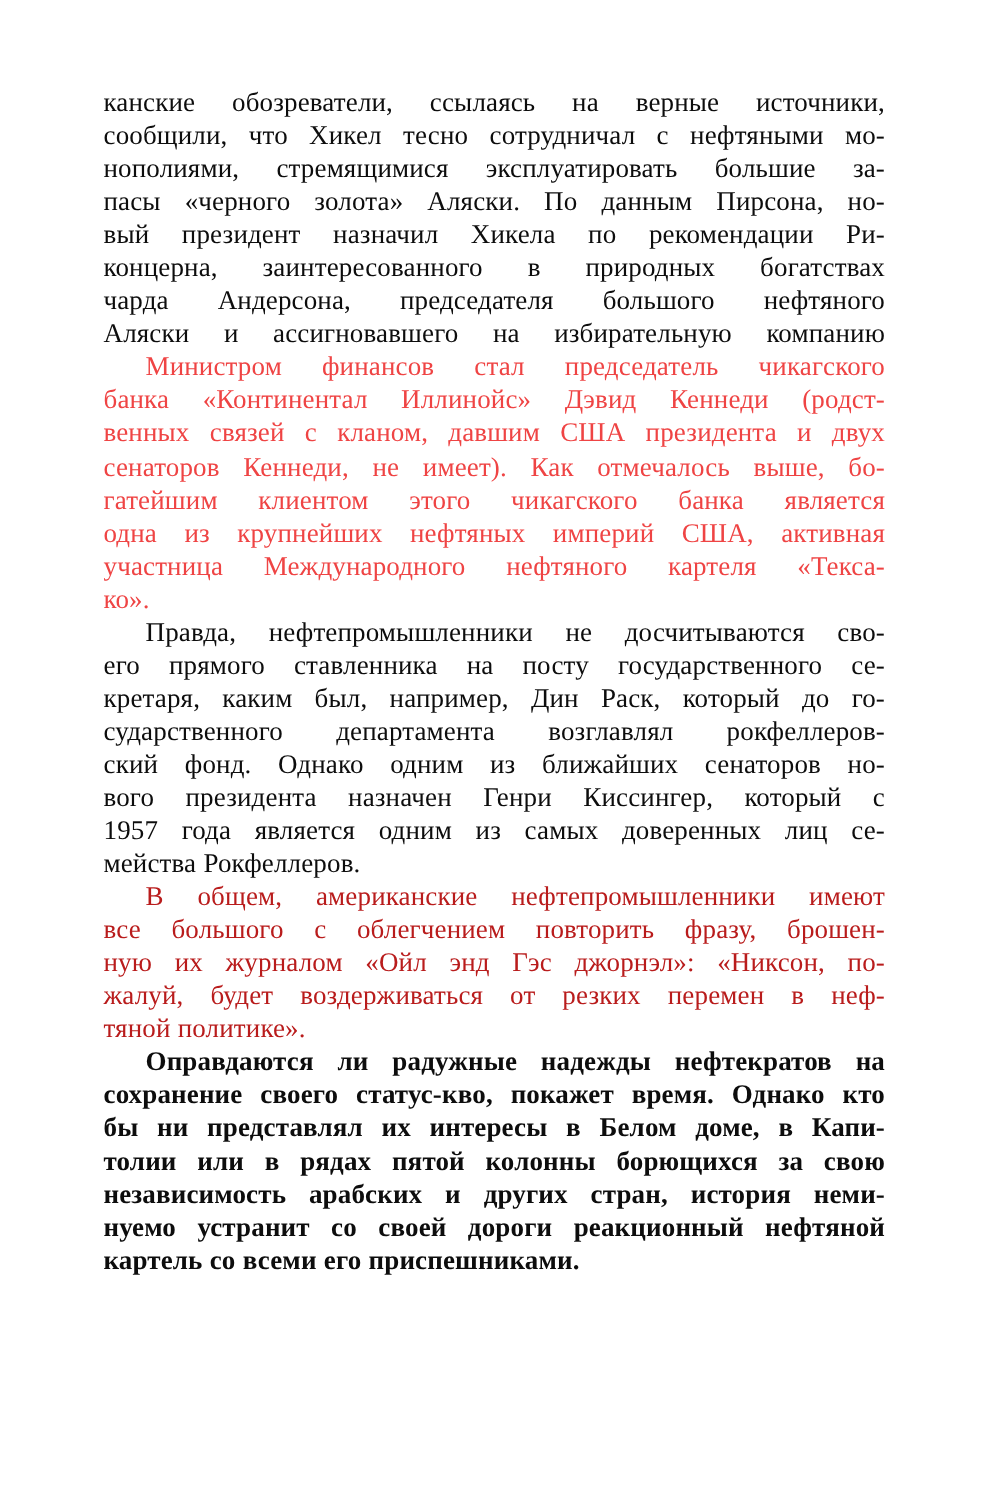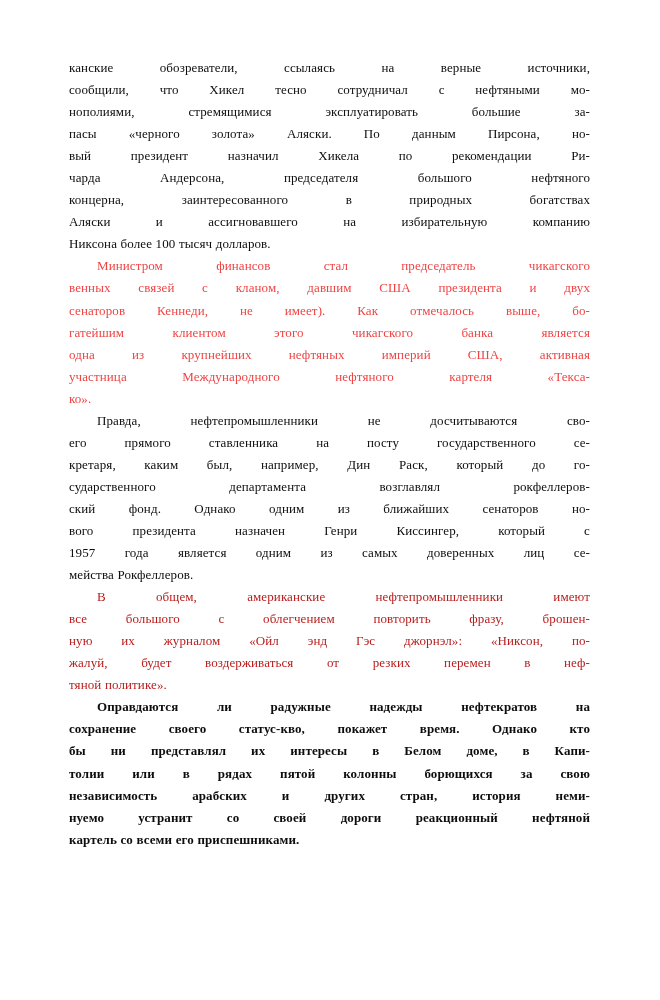--- a/index.html
+++ b/index.html
@@ -17,21 +17,21 @@
   }
   .textblock {
     position: absolute;
     left: 69px;
     top: 57px;
     width: 521px;
   }
   .para {
     margin: 0;
     font-family: "Liberation Serif", "DejaVu Serif", serif;
-    font-size: 13px;
+    font-size: 18px;
     line-height: 22.05px;
     color: #0d0d0d;
     text-align: justify;
     text-align-last: left;
     text-indent: 28px;
     -webkit-font-smoothing: none;
     letter-spacing: 0.1px;
     word-spacing: 0.2px;
   }
   
@@ -57,27 +57,27 @@
 <body>
 
 <div class="page" style="background: rgb(255, 255, 255);">
   <div class="textblock" id="textblock">
       <p class="para cont" style="color: rgb(13, 13, 13);">
         <span class="line">канские обозреватели, ссылаясь на верные источники,</span>
         <span class="line">сообщили, что Хикел тесно сотрудничал с нефтяными мо-</span>
         <span class="line">нополиями, стремящимися эксплуатировать большие за-</span>
         <span class="line">пасы «черного золота» Аляски. По данным Пирсона, но-</span>
         <span class="line">вый президент назначил Хикела по рекомендации Ри-</span>
+        <span class="line">концерна, заинтересованного в природных богатствах</span>
         <span class="line">чарда Андерсона, председателя большого нефтяного</span>
-        <span class="line">концерна, заинтересованного в природных богатствах</span>
         <span class="line">Аляски и ассигновавшего на избирательную компанию</span>
-        <span class="line last">Никсона более 100 тысяч долларов.</span>
       </p>
       <p class="para" style="color: #ef4444;">
         <span class="line first-indent">Министром финансов стал председатель чикагского</span>
+        <span class="line">банка «Континентал Иллинойс» Дэвид Кеннеди (родст-</span>
         <span class="line">венных связей с кланом, давшим США президента и двух</span>
         <span class="line">сенаторов Кеннеди, не имеет). Как отмечалось выше, бо-</span>
         <span class="line">гатейшим клиентом этого чикагского банка является</span>
         <span class="line">одна из крупнейших нефтяных империй США, активная</span>
         <span class="line">участница Международного нефтяного картеля «Текса-</span>
         <span class="line last">ко».</span>
       </p>
       <p class="para" style="color: rgb(13, 13, 13);">
         <span class="line first-indent">Правда, нефтепромышленники не досчитываются сво-</span>
         <span class="line">его прямого ставленника на посту государственного се-</span>

